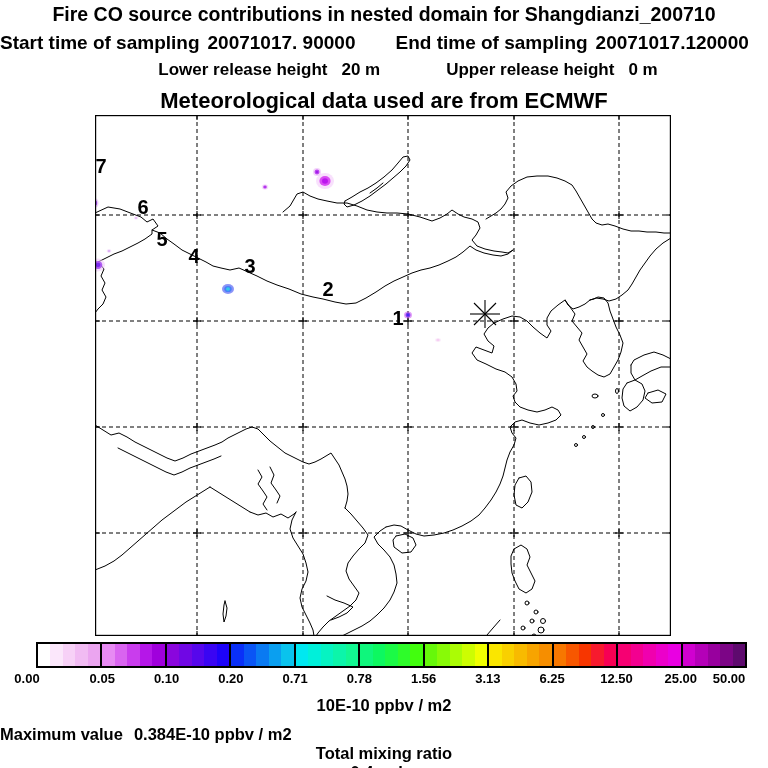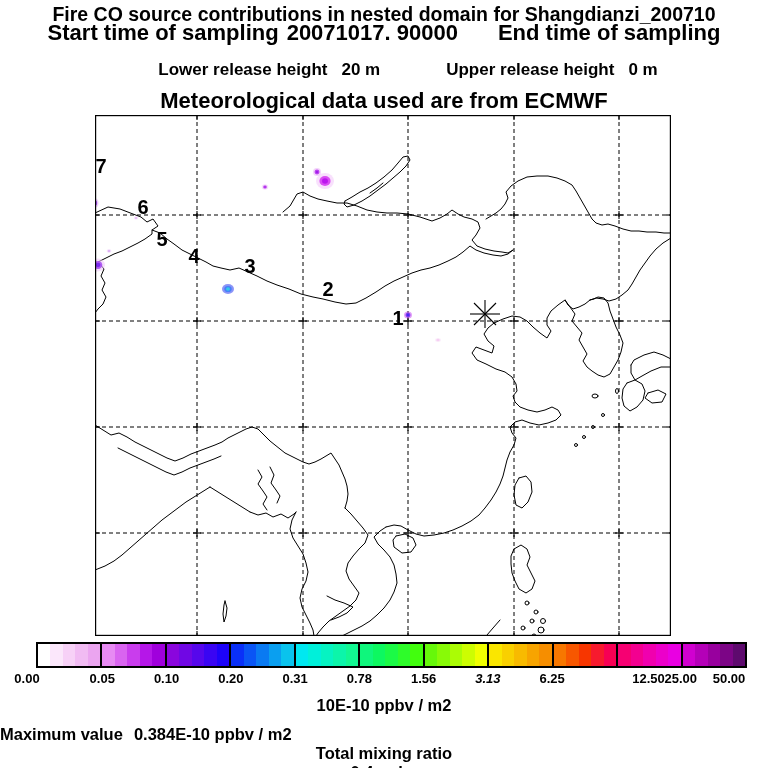--- a/index.html
+++ b/index.html
@@ -1,20 +1,20 @@
 <!DOCTYPE html>
 <html><head>
 <meta charset="utf-8">
 <style>
   html,body{margin:0;padding:0;background:#fff;}
   body{position:relative;width:768px;height:768px;overflow:hidden;
        font-family:"Liberation Sans","DejaVu Sans",sans-serif;color:#000;font-weight:bold;}
   .hline{position:absolute;left:0;width:768px;text-align:center;white-space:nowrap;}
   #title{top:3px;font-size:19.5px;}
-  #line2{top:20px;font-size:22px;display:flex;justify-content:center;gap:40px;}
+  #line2{top:32px;font-size:19px;display:flex;gap:40px;}
   #line3{top:60px;font-size:17px;display:flex;justify-content:center;gap:0;margin-left:24px;}
   #line4{top:88px;font-size:22px;}
   .pair{display:flex;gap:8px;white-space:nowrap;}
   #line3 .pair{gap:14px;}
   #line3 .gap{width:66px;}
   #map-wrap{position:absolute;left:95px;top:115px;width:576px;height:521px;}
   #map-svg{display:block;}
   .coast{fill:none;stroke:#000;stroke-width:1;stroke-linejoin:round;stroke-linecap:round;}
   .grid{stroke:#000;stroke-width:1;stroke-dasharray:4 3;}
   .cross{stroke:#000;stroke-width:1.1;}
@@ -36,20 +36,21 @@
 
 <div class="hline" id="title">Fire CO source contributions in nested domain for Shangdianzi_200710</div>
 
 <div class="hline" id="line2">
   <span class="pair">
     <span>Start time of sampling</span>
     <span>20071017. 90000</span>
   </span>
   <span class="pair">
     <span>End time of sampling</span>
+    <span>20071017.120000</span>
   </span>
 </div>
 
 <div class="hline" id="line3">
   <span class="pair">
     <span>Lower release height</span>
     <span>20 m</span>
   </span>
   <span class="gap"></span>
   <span class="pair">
@@ -257,26 +258,26 @@
     <div class="cb-seg" style="background: linear-gradient(to right, rgb(250, 230, 0) 0%, rgb(250, 230, 0) 20%, rgb(249, 208, 0) 20%, rgb(249, 208, 0) 40%, rgb(248, 186, 0) 40%, rgb(248, 186, 0) 60%, rgb(247, 164, 0) 60%, rgb(247, 164, 0) 80%, rgb(246, 142, 0) 80%, rgb(246, 142, 0) 100%);"></div>
     <div class="cb-seg" style="background: linear-gradient(to right, rgb(247, 119, 0) 0%, rgb(247, 119, 0) 20%, rgb(247, 87, 0) 20%, rgb(247, 87, 0) 40%, rgb(247, 54, 0) 40%, rgb(247, 54, 0) 60%, rgb(247, 26, 46) 60%, rgb(247, 26, 46) 80%, rgb(247, 0, 84) 80%, rgb(247, 0, 84) 100%);"></div>
     <div class="cb-seg" style="background: linear-gradient(to right, rgb(246, 0, 114) 0%, rgb(246, 0, 114) 20%, rgb(243, 0, 144) 20%, rgb(243, 0, 144) 40%, rgb(240, 0, 174) 40%, rgb(240, 0, 174) 60%, rgb(236, 0, 202) 60%, rgb(236, 0, 202) 80%, rgb(233, 0, 226) 80%, rgb(233, 0, 226) 100%);"></div>
     <div class="cb-seg" style="background: linear-gradient(to right, rgb(208, 0, 208) 0%, rgb(208, 0, 208) 20%, rgb(180, 0, 184) 20%, rgb(180, 0, 184) 40%, rgb(152, 0, 158) 40%, rgb(152, 0, 158) 60%, rgb(124, 5, 134) 60%, rgb(124, 5, 134) 80%, rgb(94, 10, 110) 80%, rgb(94, 10, 110) 100%);"></div>
   </div>
 <div id="cb-ticks">
     <span class="cb-tick" style="left: 38px; transform: translateX(calc(-50% - 11px));">0.00</span>
     <span class="cb-tick" style="left: 102.273px;">0.05</span>
     <span class="cb-tick" style="left: 166.545px;">0.10</span>
     <span class="cb-tick" style="left: 230.818px;">0.20</span>
-    <span class="cb-tick" style="left: 295.091px;">0.31</span>
+    <span class="cb-tick" style="left: 295.091px;">0.71</span>
     <span class="cb-tick" style="left: 359.364px;">0.78</span>
     <span class="cb-tick" style="left: 423.636px; text-align: right;">1.56</span>
-    <span class="cb-tick" style="left: 487.909px; font-style: italic;">3.13</span>
+    <span class="cb-tick" style="left: 487.909px;">3.13</span>
     <span class="cb-tick" style="left: 552.182px;">6.25</span>
-    <span class="cb-tick" style="left: 616.455px; margin-left: 32px;">12.50</span>
+    <span class="cb-tick" style="left: 616.455px;">12.50</span>
     <span class="cb-tick" style="left: 680.727px;">25.00</span>
     <span class="cb-tick" style="left: 745px; transform: translateX(calc(-50% - 16px));">50.00</span>
   </div>
 <div class="hline" id="units">10E-10 ppbv / m2</div>
 
 <div class="hline" id="footer">
   <span class="pair">
     <span>Maximum value</span>
     <span>0.384E-10 ppbv / m2</span>
   </span>

